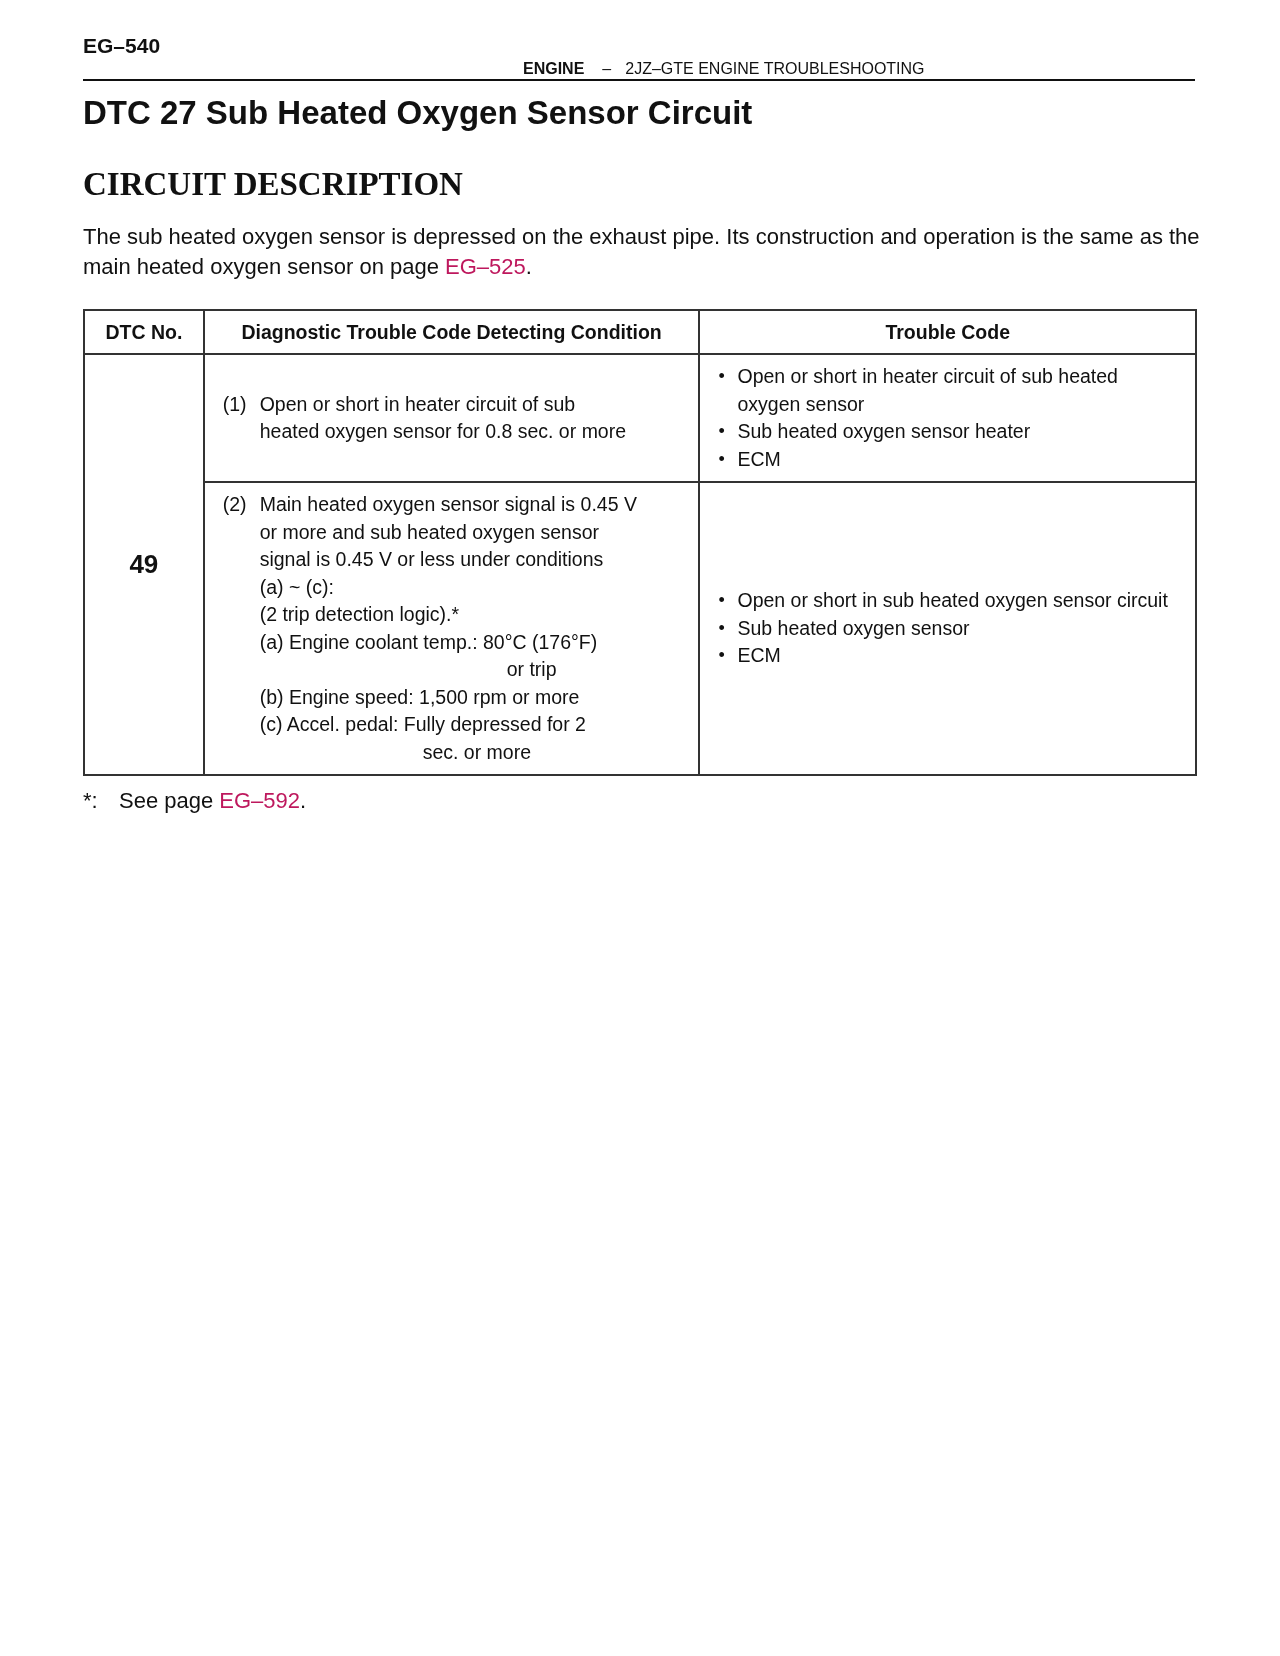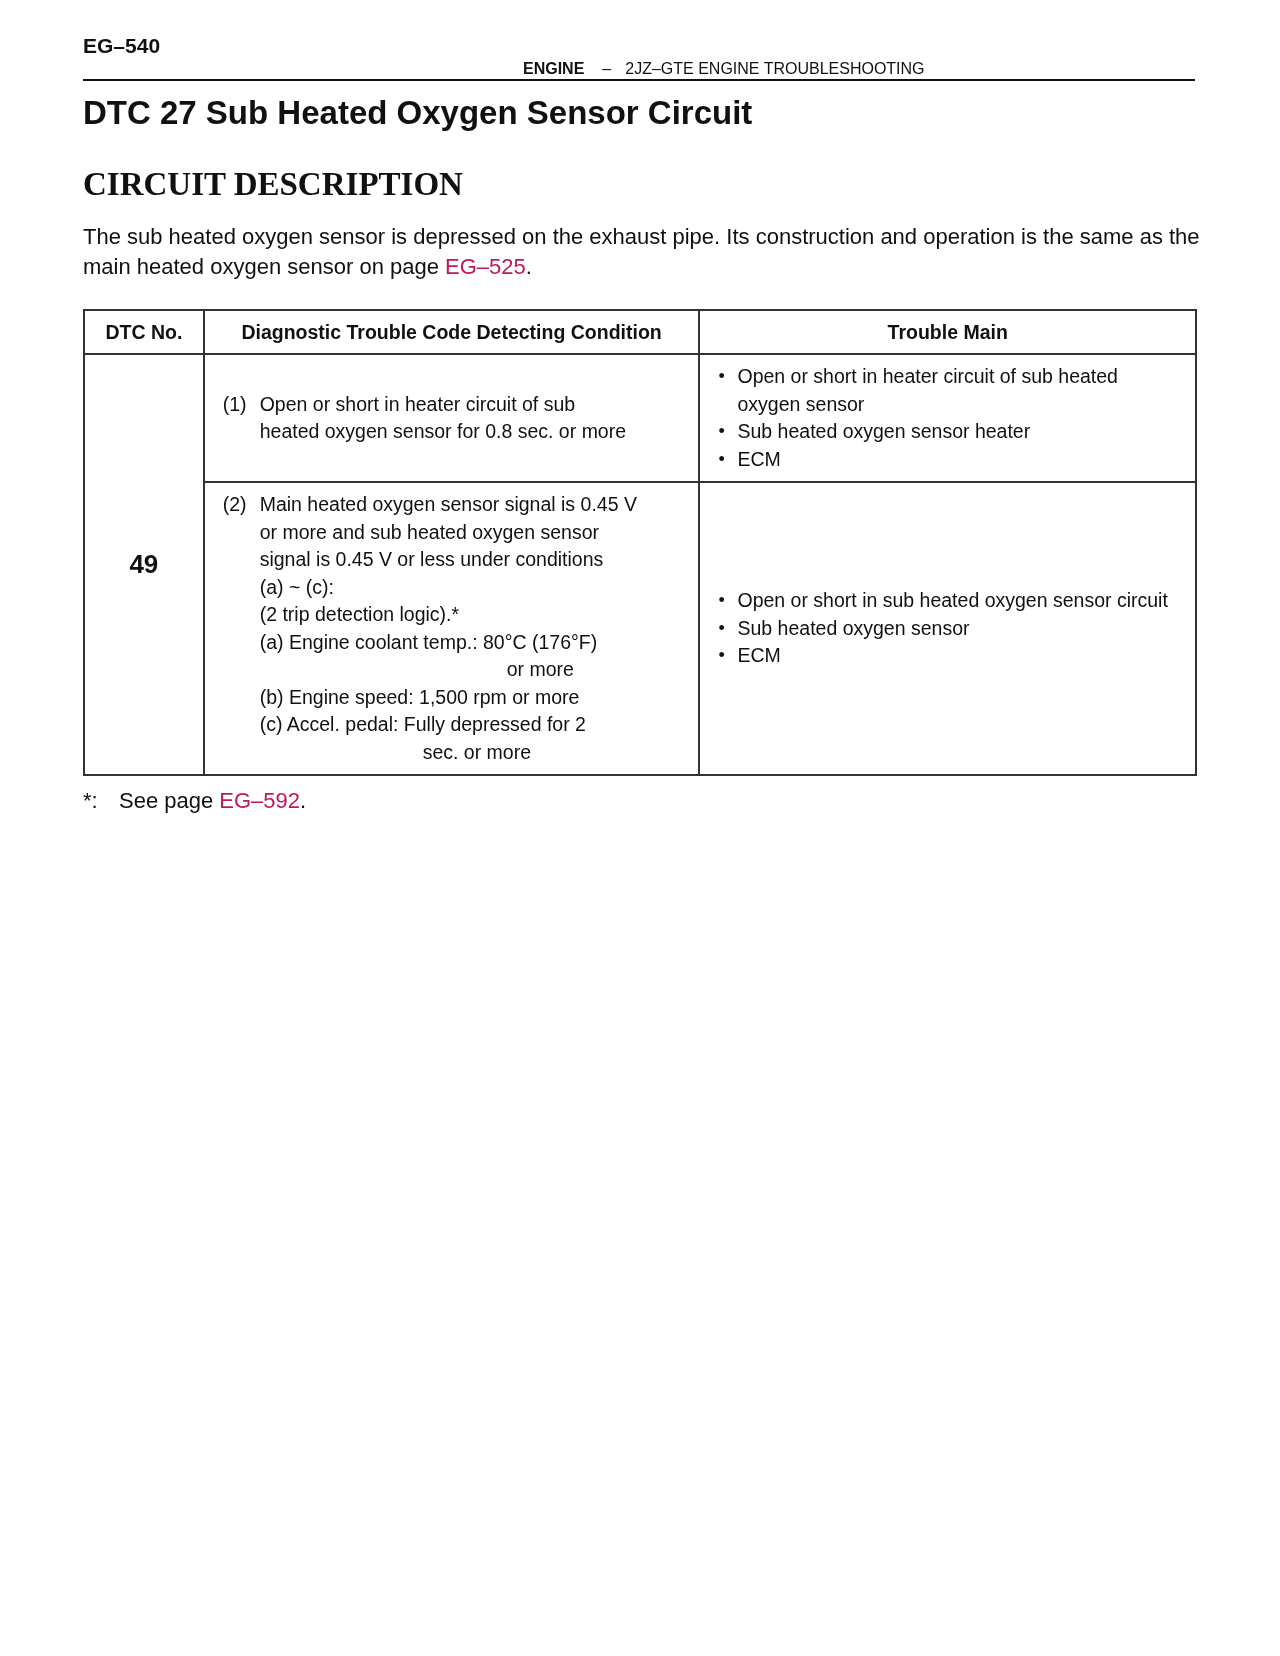--- a/index.html
+++ b/index.html
@@ -77,21 +77,21 @@
 <h1 class="title">DTC 27 Sub Heated Oxygen Sensor Circuit</h1>
 <h2 class="section-title">CIRCUIT DESCRIPTION</h2>
 
 <p class="desc"><span>The sub heated oxygen sensor is depressed on the exhaust pipe. Its construction and operation is the same as the main heated oxygen sensor on page </span><a class="link">EG–525</a><span>.</span></p>
 
 <table class="dtc">
   <thead>
     <tr>
       <th class="col1">DTC No.</th>
       <th class="col2">Diagnostic Trouble Code Detecting Condition</th>
-      <th class="col3">Trouble Main</th>
+      <th class="col3">Trouble Code</th>
     </tr>
   </thead>
   <tbody>
     <tr class="row1">
       <td class="dtc-no" rowspan="2">49</td>
       <td>
         <div class="cond">
           <div class="item">
             <span class="num">(1)</span>
             <span class="body">
@@ -123,21 +123,21 @@
         <div class="cond">
           <div class="item">
             <span class="num">(2)</span>
             <span class="body">
               <span class="line">Main heated oxygen sensor signal is 0.45 V</span>
               <span class="line">or more and sub heated oxygen sensor</span>
               <span class="line">signal is 0.45 V or less under conditions</span>
               <span class="line">(a) ~ (c):</span>
               <span class="line">(2 trip detection logic).*</span>
               <span class="line">(a) Engine coolant temp.: 80°C (176°F)</span>
-              <span class="line indent1">or more</span>
+              <span class="line indent1">or trip</span>
               <span class="line">(b) Engine speed: 1,500 rpm or more</span>
               <span class="line">(c) Accel. pedal: Fully depressed for 2</span>
               <span class="line indent2">sec. or more</span>
             </span>
           </div>
         </div>
       </td>
       <td>
         <ul class="areas">
           <li>

